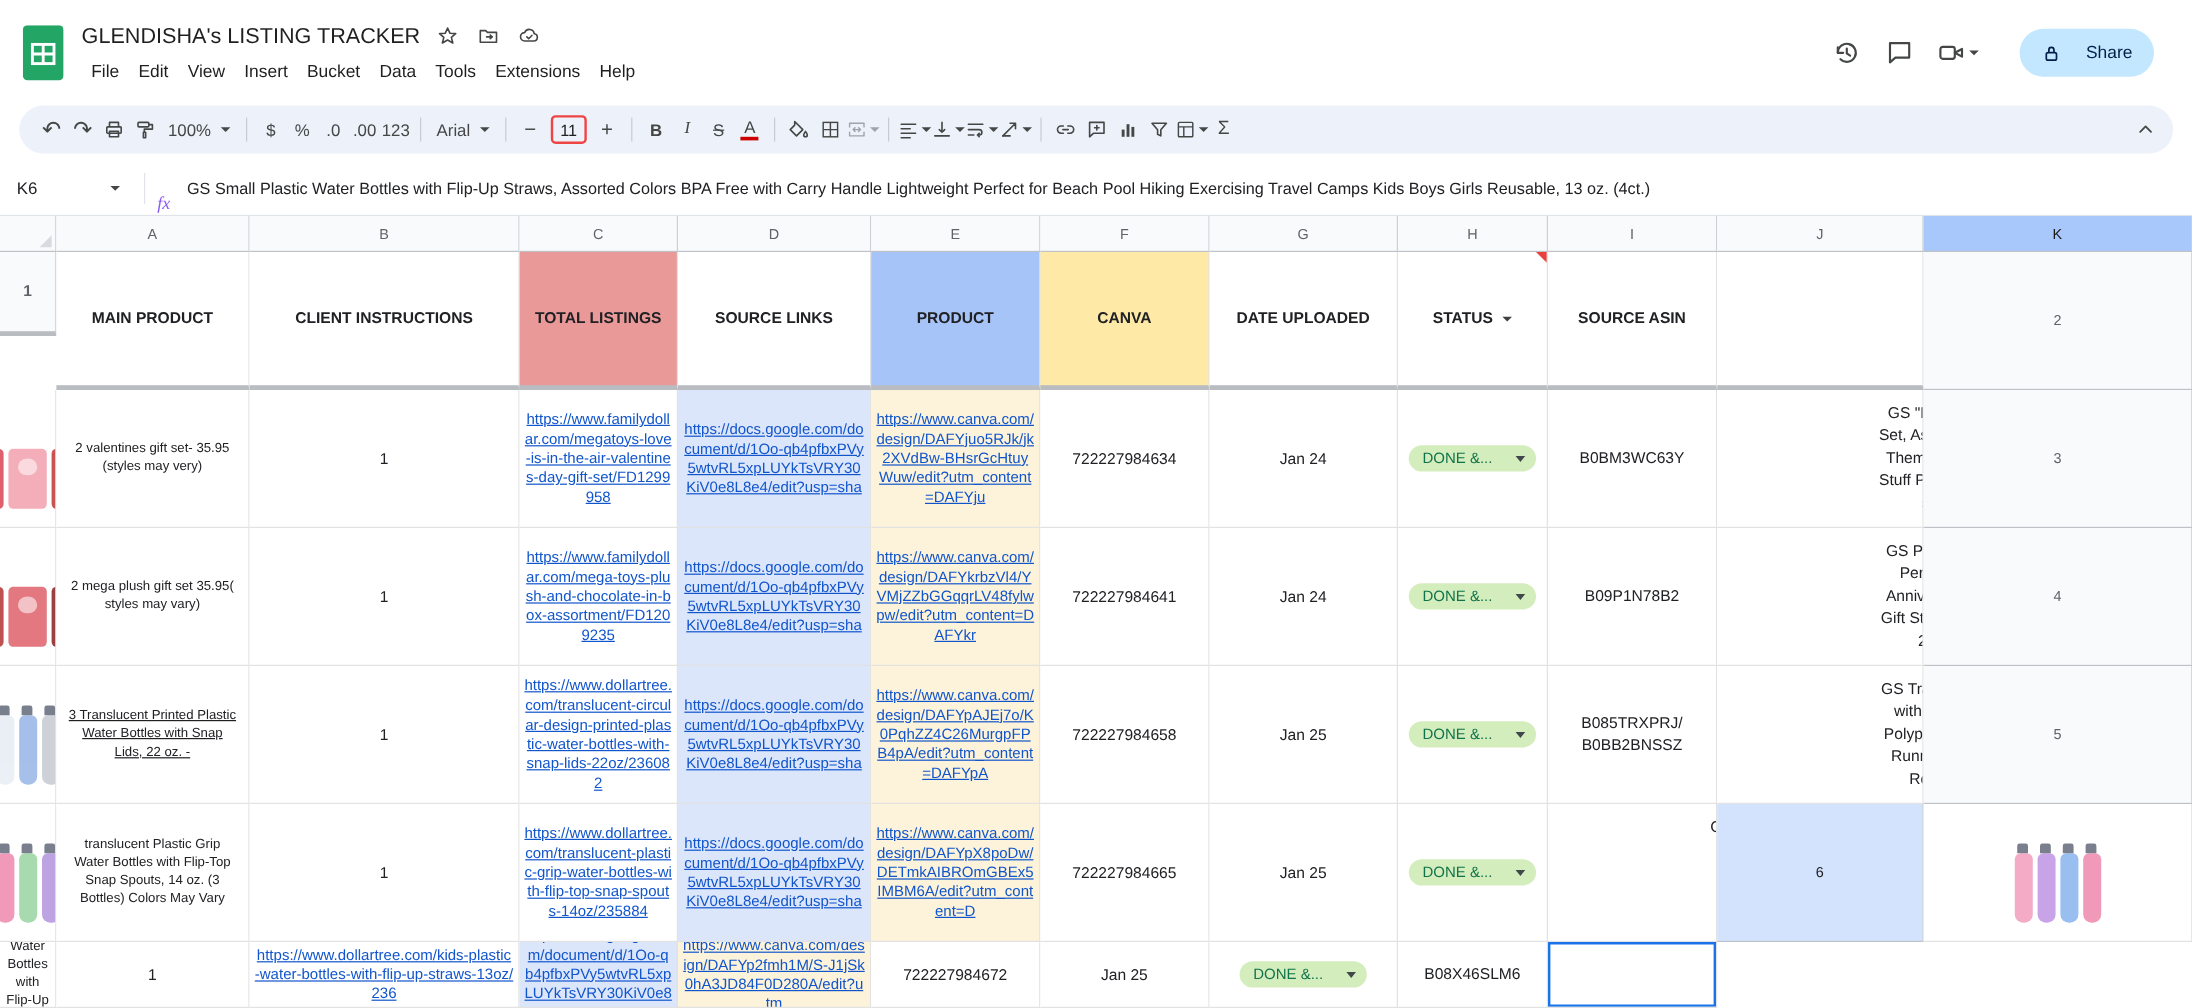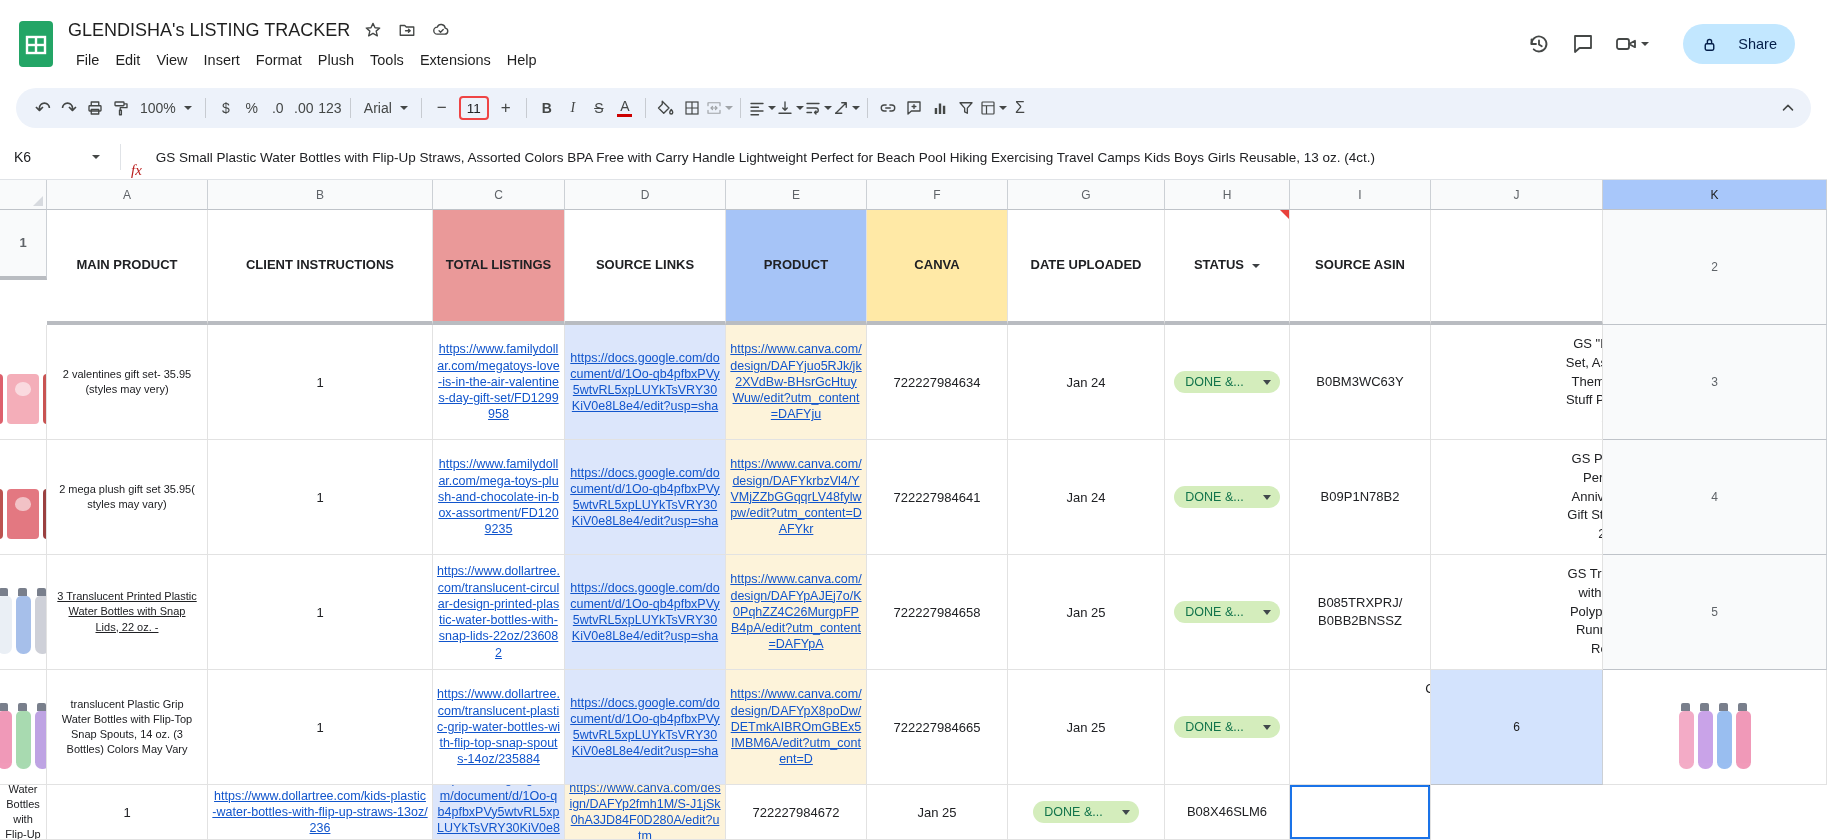--- a/index.html
+++ b/index.html
@@ -37,21 +37,21 @@
   .acolor { display:flex; flex-direction:column; align-items:center; line-height:1; cursor:pointer; }
   .acolor .bar { width:15px; height:3.5px; background:#cc0000; margin-top:1px; }
   .dim { opacity:.45; }
   .t-spacer { flex:1; }
 
   
   .fbar { height:45px; display:flex; align-items:center; border-bottom:1px solid #e0e3e7; padding-left:14px; }
   .namebox { width:96px; display:flex; align-items:center; justify-content:space-between; padding-right:10px; cursor:pointer; }
   .namebox .ref { font-size:14px; color:#202124; }
   .fsep { width:1px; height:26px; background:#e0e3e7; margin:0 10px; }
-  .fx { font-style:italic; font-family:"Liberation Serif",serif; color:#b91c1c; font-size:15px; margin-right:14px;margin-top:26px; }
+  .fx { font-style:italic; font-family:"Liberation Serif",serif; color:#8b5cf6; font-size:15px; margin-right:14px;margin-top:26px; }
   .formula-text { font-size:13.5px; color:#202124; white-space:nowrap; overflow:hidden; flex:1; }
 
   
   .sheet { display:grid; grid-template-columns:47px 161px 225px 132px 161px 141px 141px 157px 125px 141px 172px 1fr;
     grid-auto-rows:auto; height:660px; }
   .cell { border-right:1px solid #e2e2e2; border-bottom:1px solid #e2e2e2; background:#fff; overflow:hidden;
     display:flex; align-items:center; justify-content:center; font-size:13px; position:relative; }
   .gh { background:#f9fafb; color:#5f6368; font-size:12px; border-right:1px solid #ccd0d5; border-bottom:1px solid #bfc3c9; }
   .corner { background:#f9fafb; }
   .corner:after { content:""; position:absolute; right:3px; bottom:3px; border-left:10px solid transparent; border-bottom:10px solid #d7dadf; }
@@ -116,22 +116,22 @@
           <path d="M7 17.5h10a4 4 0 0 0 .6-7.96A5.5 5.5 0 0 0 7 8.2 4.5 4.5 0 0 0 7 17.5z"></path>
             <path d="M9.4 13l2 2 3.6-3.6"></path>
           </svg>
       </span>
     </div>
     <nav class="menubar">
       <span>File</span>
       <span>Edit</span>
       <span>View</span>
       <span>Insert</span>
-      <span>Format</span>
-      <span>Plush</span>
+      <span>Bucket</span>
+      <span>Data</span>
       <span>Tools</span>
       <span>Extensions</span>
       <span>Help</span>
     </nav>
   </div>
   <div class="topbar-right">
     <span class="tr-ico">
       <svg width="24" height="24" viewBox="0 0 24 24" fill="none" stroke="#444746" stroke-width="1.8" stroke-linecap="round">
         <path d="M4.5 12a7.5 7.5 0 1 1 2.2 5.3"></path>
           <path d="M4.5 12V7.5M4.5 12H9"></path>

